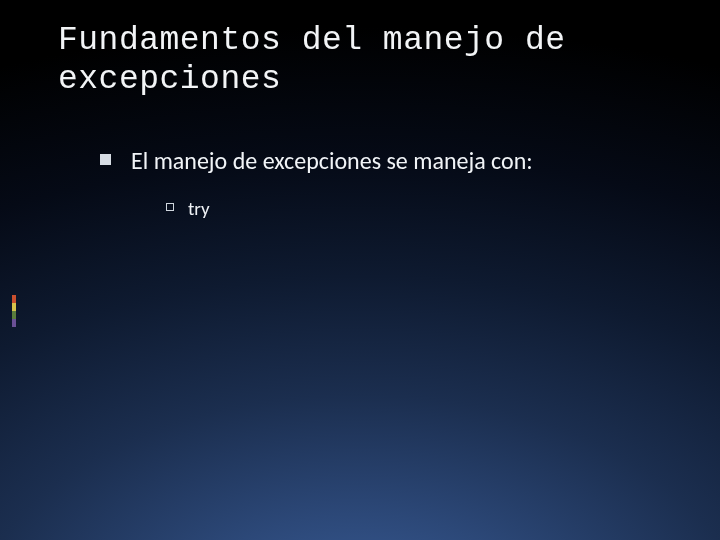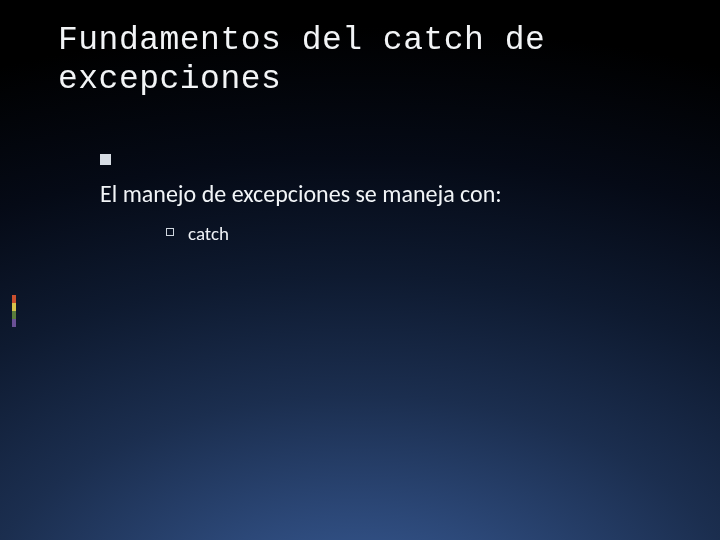--- a/index.html
+++ b/index.html
@@ -46,24 +46,23 @@
     font-size: 33px;
     line-height: 1.18;
     color: #f2f4f6;
     margin: 0 0 46px 0;
     font-weight: 400;
     letter-spacing: 0.5px;
   }
   .main-item {
     display: flex;
     align-items: flex-start;
-    gap: 14px;
+    gap: 20px;
     margin-left: 42px;
-    margin-bottom: 12px;
-    flex-direction: column;
+    margin-bottom: 20px;
   }
   .bullet-main {
     width: 11px;
     height: 11px;
     background: #d7dde4;
     flex: 0 0 auto;
     margin-top: 8px;
   }
   .main-text {
     font-family: "Calibri", "Segoe UI", Arial, sans-serif;
@@ -103,28 +102,28 @@
 <div class="slide">
 
   <div class="accent-strip">
     <span style="height:8px;background:#c94f2e"></span>
     <span style="height:8px;background:#d6c24a"></span>
     <span style="height:8px;background:#5a7d3c"></span>
     <span style="height:8px;background:#6a5096"></span>
   </div>
 
   <div class="content">
-    <h1 class="title">Fundamentos del catch de excepciones</h1>
+    <h1 class="title">Fundamentos del manejo de excepciones</h1>
 
     <div class="main-item">
       <div class="bullet-main"></div>
       <div class="main-text">El manejo de excepciones se maneja con:</div>
     </div>
 
     <div class="sub-list">
       <div class="sub-item">
         <div class="bullet-sub"></div>
-        <div class="sub-text">catch</div>
+        <div class="sub-text">try</div>
       </div>
     </div>
   </div>
 
 </div>
 
 </body></html>

